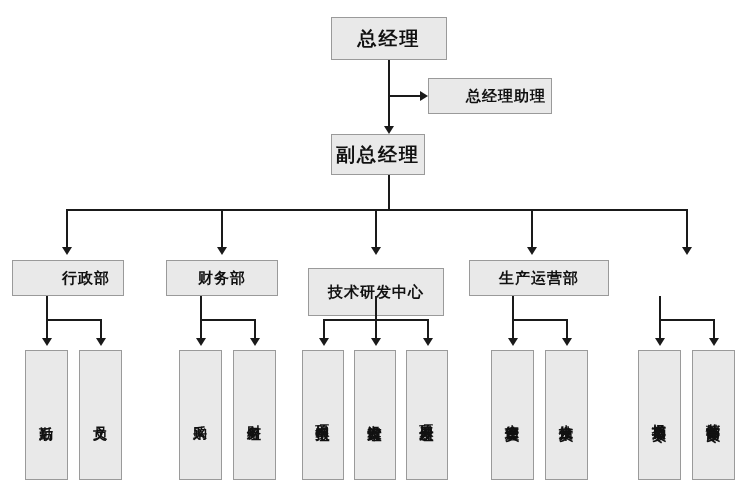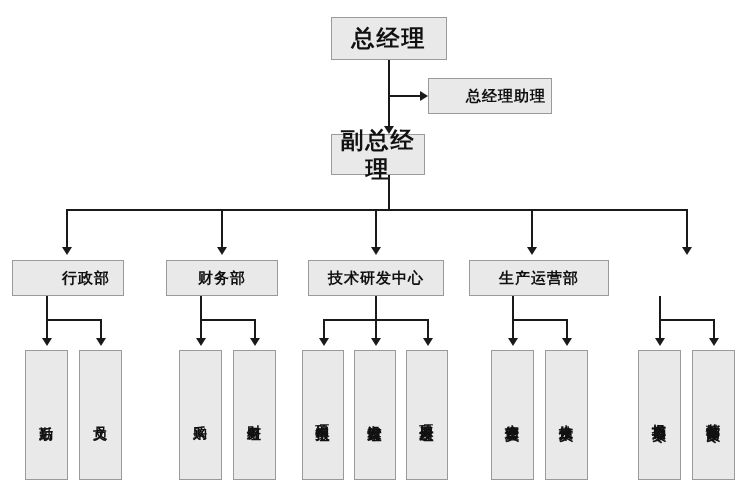--- a/index.html
+++ b/index.html
@@ -26,21 +26,21 @@
     display: flex;
     align-items: center;
     justify-content: center;
     color: #111111;
     font-weight: bold;
     letter-spacing: 2px;
     text-align: center;
     line-height: 1.25;
   }
   .node.top {
-    font-size: 23px;
+    font-size: 19px;
   }
   .node.dept {
     font-size: 15px;
     letter-spacing: 1px;
   }
   .node.leaf {
     font-size: 14px;
     letter-spacing: 1px;
     writing-mode: vertical-rl;
     text-orientation: upright;
@@ -99,21 +99,21 @@
   <div class="arrow" style="left:371px; top:247px;"></div>
 
   <div class="line vline" style="left:531px; top:209px; height:38px;"></div>
   <div class="arrow" style="left:527px; top:247px;"></div>
 
   <div class="line vline" style="left:686px; top:209px; height:38px;"></div>
   <div class="arrow" style="left:682px; top:247px;"></div>
 
   <div class="node dept" style="left:12px; top:260px; width:112px; height:36px;padding-left:36px;">行政部</div>
   <div class="node dept" style="left:166px; top:260px; width:112px; height:36px;">财务部</div>
-  <div class="node dept" style="left:308px; top:260px; width:136px; height:36px;">技术研发中心</div>
+  <div class="node dept" style="left:308px; top:268px; width:136px; height:48px;">技术研发中心</div>
   <div class="node dept" style="left:469px; top:260px; width:140px; height:36px;">生产运营部</div>
 
   <div class="line vline" style="left:46px; top:296px; height:24px;"></div>
   <div class="line hline" style="left:46px; top:319px; width:56px;"></div>
   <div class="line vline" style="left:46px; top:319px; height:19px;"></div>
   <div class="arrow" style="left:42px; top:338px;"></div>
   <div class="line vline" style="left:100px; top:319px; height:19px;"></div>
   <div class="arrow" style="left:96px; top:338px;"></div>
 
   <div class="node leaf" style="left:25px; top:350px; width:43px; height:130px;">后勤</div>

